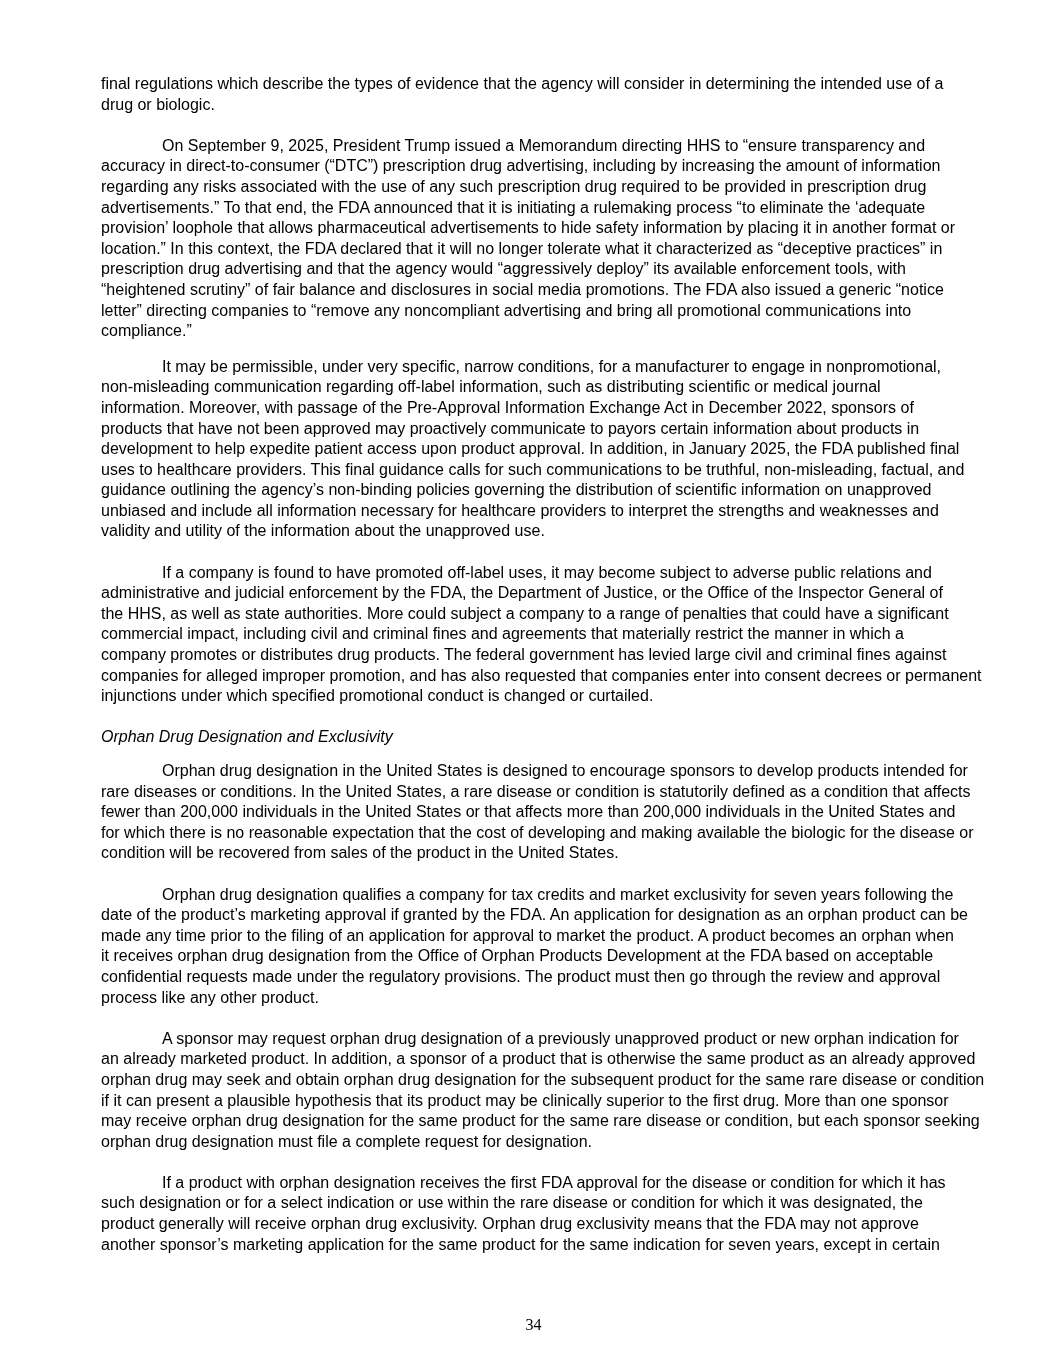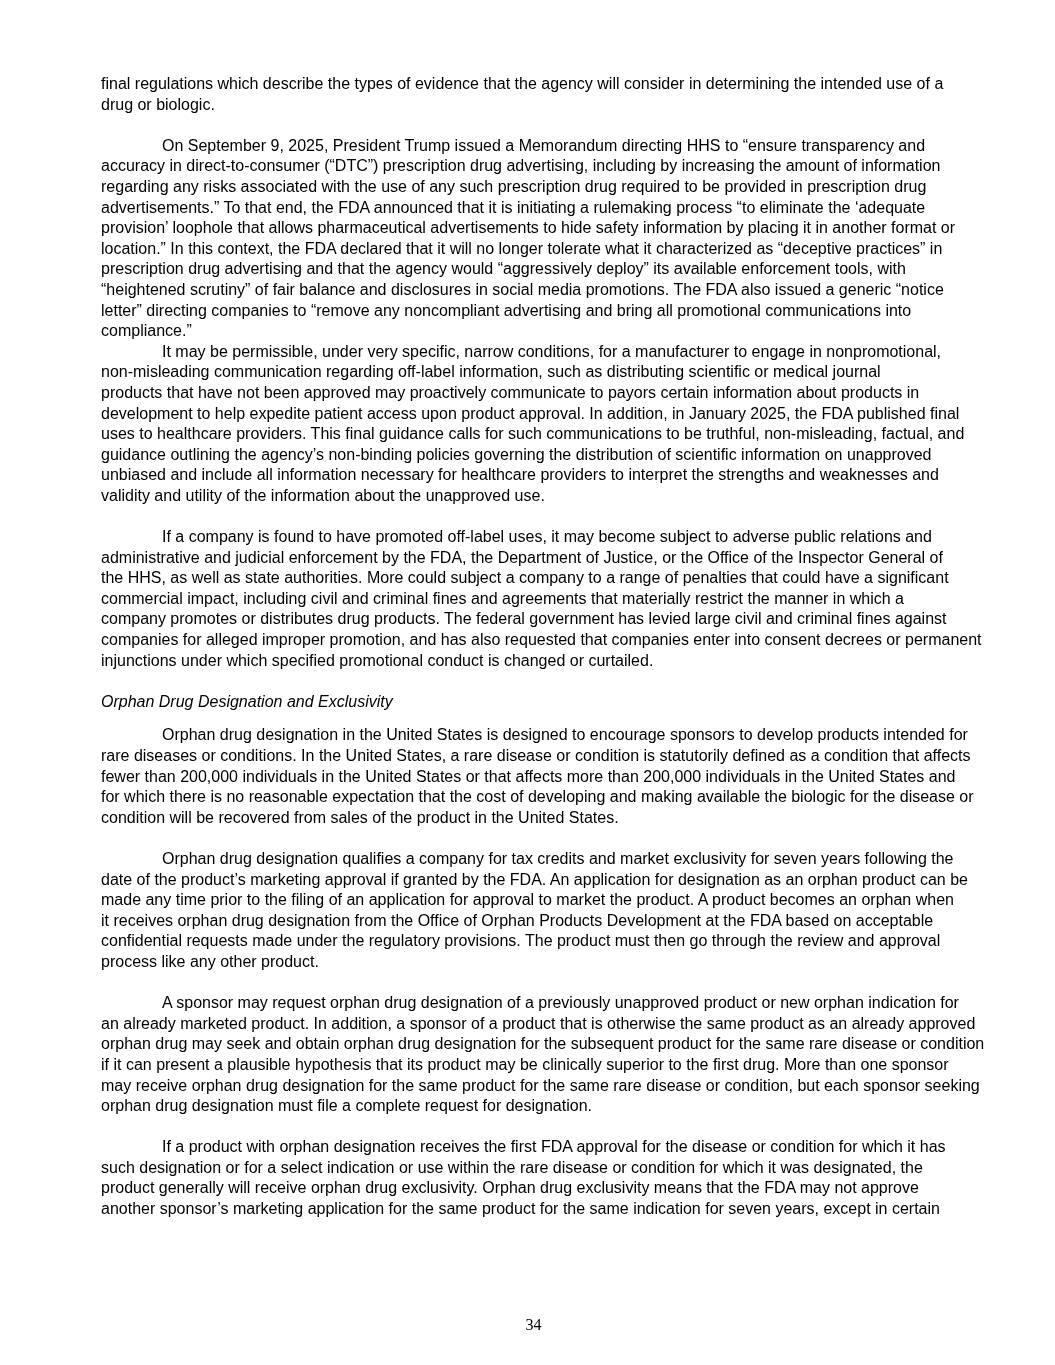--- a/index.html
+++ b/index.html
@@ -3,21 +3,21 @@
 <meta charset="utf-8">
 <style>
   html, body { margin: 0; padding: 0; background: #ffffff; }
   body { width: 1055px; height: 1365px; position: relative; overflow: hidden; }
   .page {
     position: absolute; left: 101px; top: 74px; width: 860px;
     font-family: Liberation Sans, sans-serif;
     font-size: 16px; line-height: 20.6px; color: #000;
   }
   .para { margin: 0 0 20.6px 0; }
-  .para.tight { margin-bottom: 0; }
+  .para.tight { margin-bottom: 15px; }
   .line { display: block; white-space: nowrap; }
   .indent { padding-left: 61px; }
   .heading { font-style: italic; margin: 0 0 13px 0; }
   .page-number {
     position: absolute; left: 0; right: 0; top: 1316px; text-align: center;
     font-family: "Liberation Serif", serif; font-size: 16px; color: #000; padding-left: 12px;
   }
 </style>
 </head>
 <body>
@@ -38,20 +38,21 @@
     <span class="line">location.” In this context, the FDA declared that it will no longer tolerate what it characterized as “deceptive practices” in</span>
     <span class="line">prescription drug advertising and that the agency would “aggressively deploy” its available enforcement tools, with</span>
     <span class="line">“heightened scrutiny” of fair balance and disclosures in social media promotions. The FDA also issued a generic “notice</span>
     <span class="line">letter” directing companies to “remove any noncompliant advertising and bring all promotional communications into</span>
     <span class="line">compliance.”</span>
   </p>
 
   <p class="para">
     <span class="line indent">It may be permissible, under very specific, narrow conditions, for a manufacturer to engage in nonpromotional,</span>
     <span class="line">non-misleading communication regarding off-label information, such as distributing scientific or medical journal</span>
+    <span class="line">information. Moreover, with passage of the Pre-Approval Information Exchange Act in December 2022, sponsors of</span>
     <span class="line">products that have not been approved may proactively communicate to payors certain information about products in</span>
     <span class="line">development to help expedite patient access upon product approval. In addition, in January 2025, the FDA published final</span>
     <span class="line">uses to healthcare providers. This final guidance calls for such communications to be truthful, non-misleading, factual, and</span>
     <span class="line">guidance outlining the agency’s non-binding policies governing the distribution of scientific information on unapproved</span>
     <span class="line">unbiased and include all information necessary for healthcare providers to interpret the strengths and weaknesses and</span>
     <span class="line">validity and utility of the information about the unapproved use.</span>
   </p>
 
   <p class="para">
     <span class="line indent">If a company is found to have promoted off-label uses, it may become subject to adverse public relations and</span>

